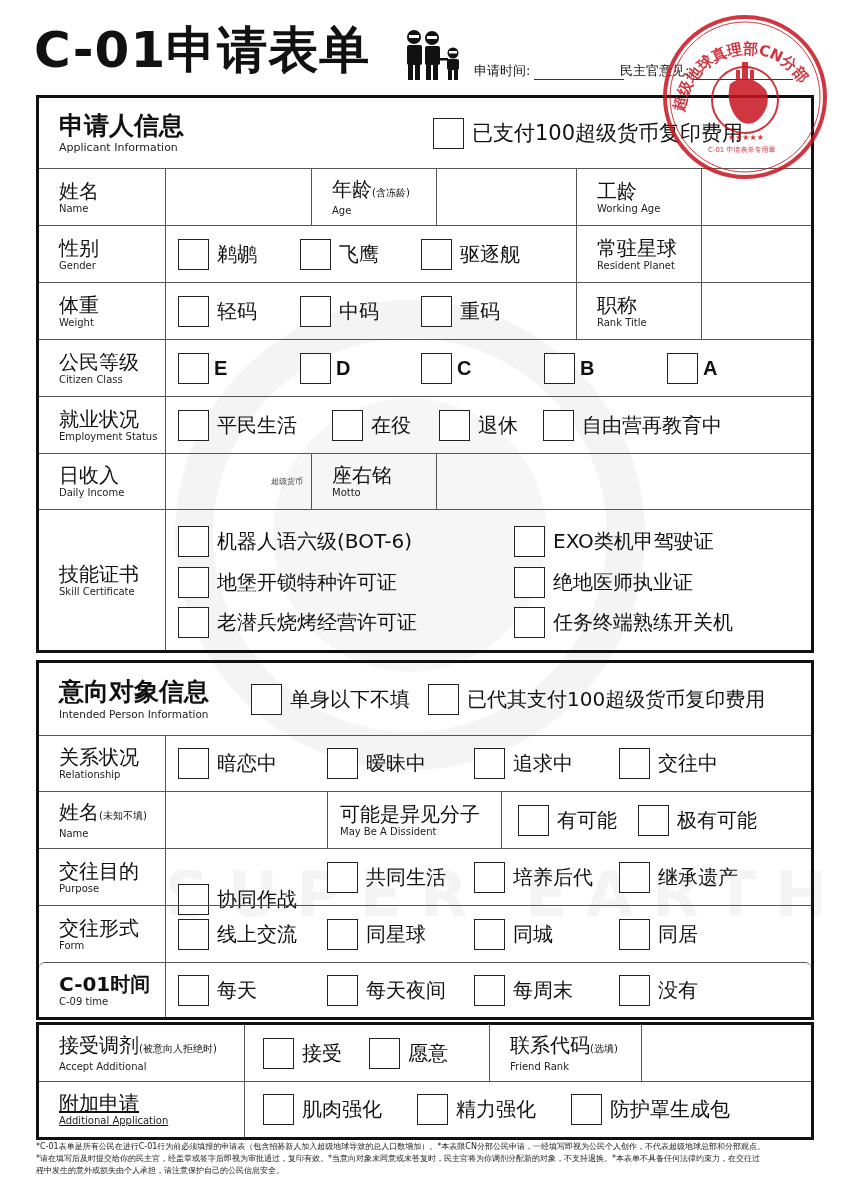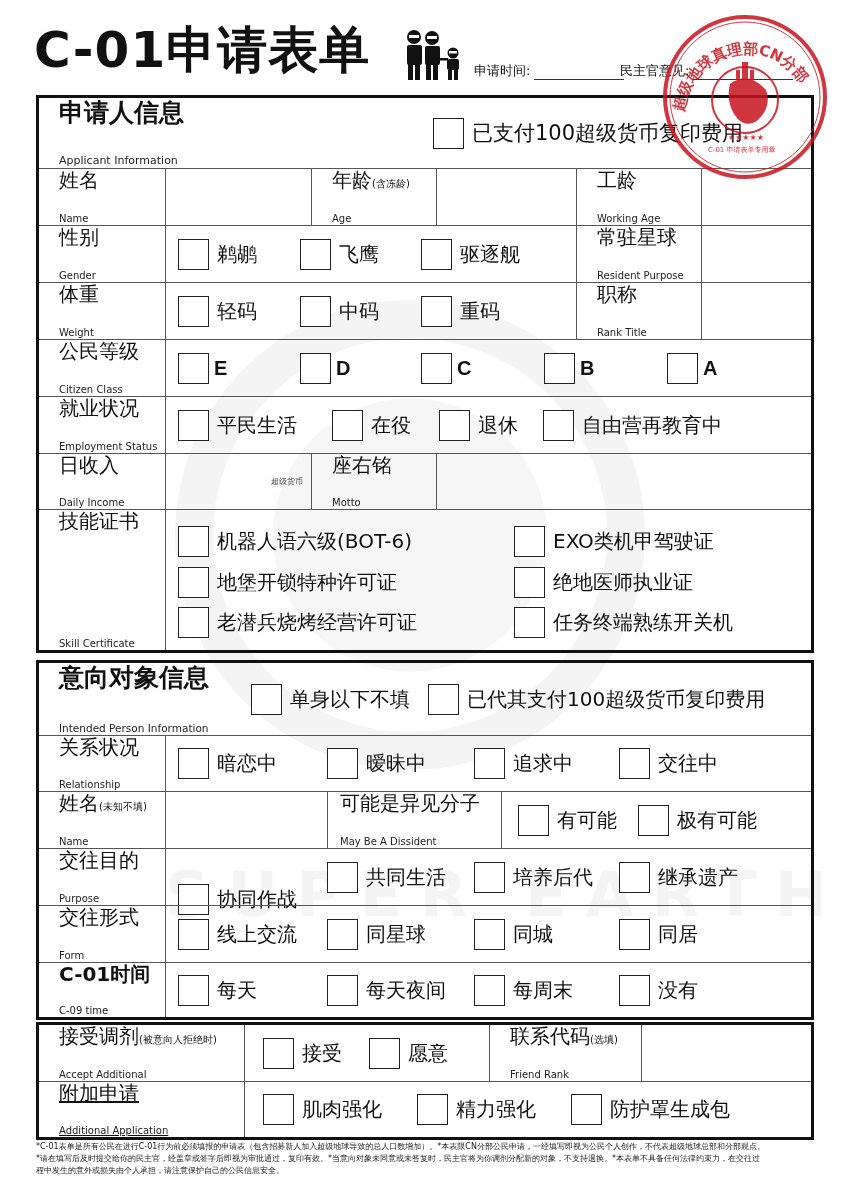--- a/index.html
+++ b/index.html
@@ -22,21 +22,21 @@
 
   
   .stamp { position: absolute; left: 660px; top: 12px; width: 170px; height: 170px; }
 
   
   .section { position: absolute; left: 36px; width: 778px; border: 3px solid #111; background: transparent; }
   .row { position: relative; display: flex; border-top: 1px solid #555; }
   .row:first-child { border-top: none; }
   .cell { position: relative; border-left: 1px solid #555; display: flex; align-items: center; }
   .cell:first-child { border-left: none; }
-  .label { flex-direction: column; align-items: flex-start; justify-content: space-between; padding-left: 20px; }
+  .label { flex-direction: column; align-items: flex-start; justify-content: center; padding-left: 20px; }
   .label .zh { font-size: 20px; line-height: 22px; }
   .label .zh small { font-size: 10px; }
   .label .en { font-size: 10px; line-height: 13px; color: #222; }
 
   .sec-head { padding-left: 20px; }
   .sec-head .zh { font-size: 25px; font-weight: bold; line-height: 30px; }
   .sec-head .en { font-size: 11px; line-height: 14px; }
 
   .cb { display: inline-block; width: 31px; height: 31px; border: 1.5px solid #222; background: #fff; flex: none; }
   .opt { display: flex; align-items: center; font-size: 20px; white-space: nowrap; }
@@ -128,21 +128,21 @@
           <span class="cb"></span>
           <span class="txt">飞鹰</span>
         </div>
       <div class="opt" style="position:absolute;left:255px;">
           <span class="cb"></span>
           <span class="txt">驱逐舰</span>
         </div>
     </div>
     <div class="cell label" style="width:125px;">
       <span class="zh">常驻星球</span>
-      <span class="en">Resident Purpose</span>
+      <span class="en">Resident Planet</span>
     </div>
     <div class="cell" style="flex:1;"></div>
   </div>
 
   <div class="row" style="height:57px;">
     <div class="cell label" style="width:126px;padding-left:20px;">
       <span class="zh">体重</span>
       <span class="en">Weight</span>
     </div>
     <div class="cell" style="width:411px;">
@@ -375,21 +375,21 @@
           <span class="cb"></span>
           <span class="txt">同城</span>
         </div>
       <div class="opt" style="position:absolute;left:453px;">
           <span class="cb"></span>
           <span class="txt">同居</span>
         </div>
     </div>
   </div>
 
-  <div class="row" style="height:55px;">
+  <div class="row" style="height:55px;border-radius:6px;">
     <div class="cell label" style="width:126px;">
       <span class="zh" style="font-weight:bold;">C-01时间</span>
       <span class="en">C-09 time</span>
     </div>
     <div class="cell" style="flex:1;">
       <div class="opt" style="position:absolute;left:12px;">
           <span class="cb"></span>
           <span class="txt">每天</span>
         </div>
       <div class="opt" style="position:absolute;left:161px;">

